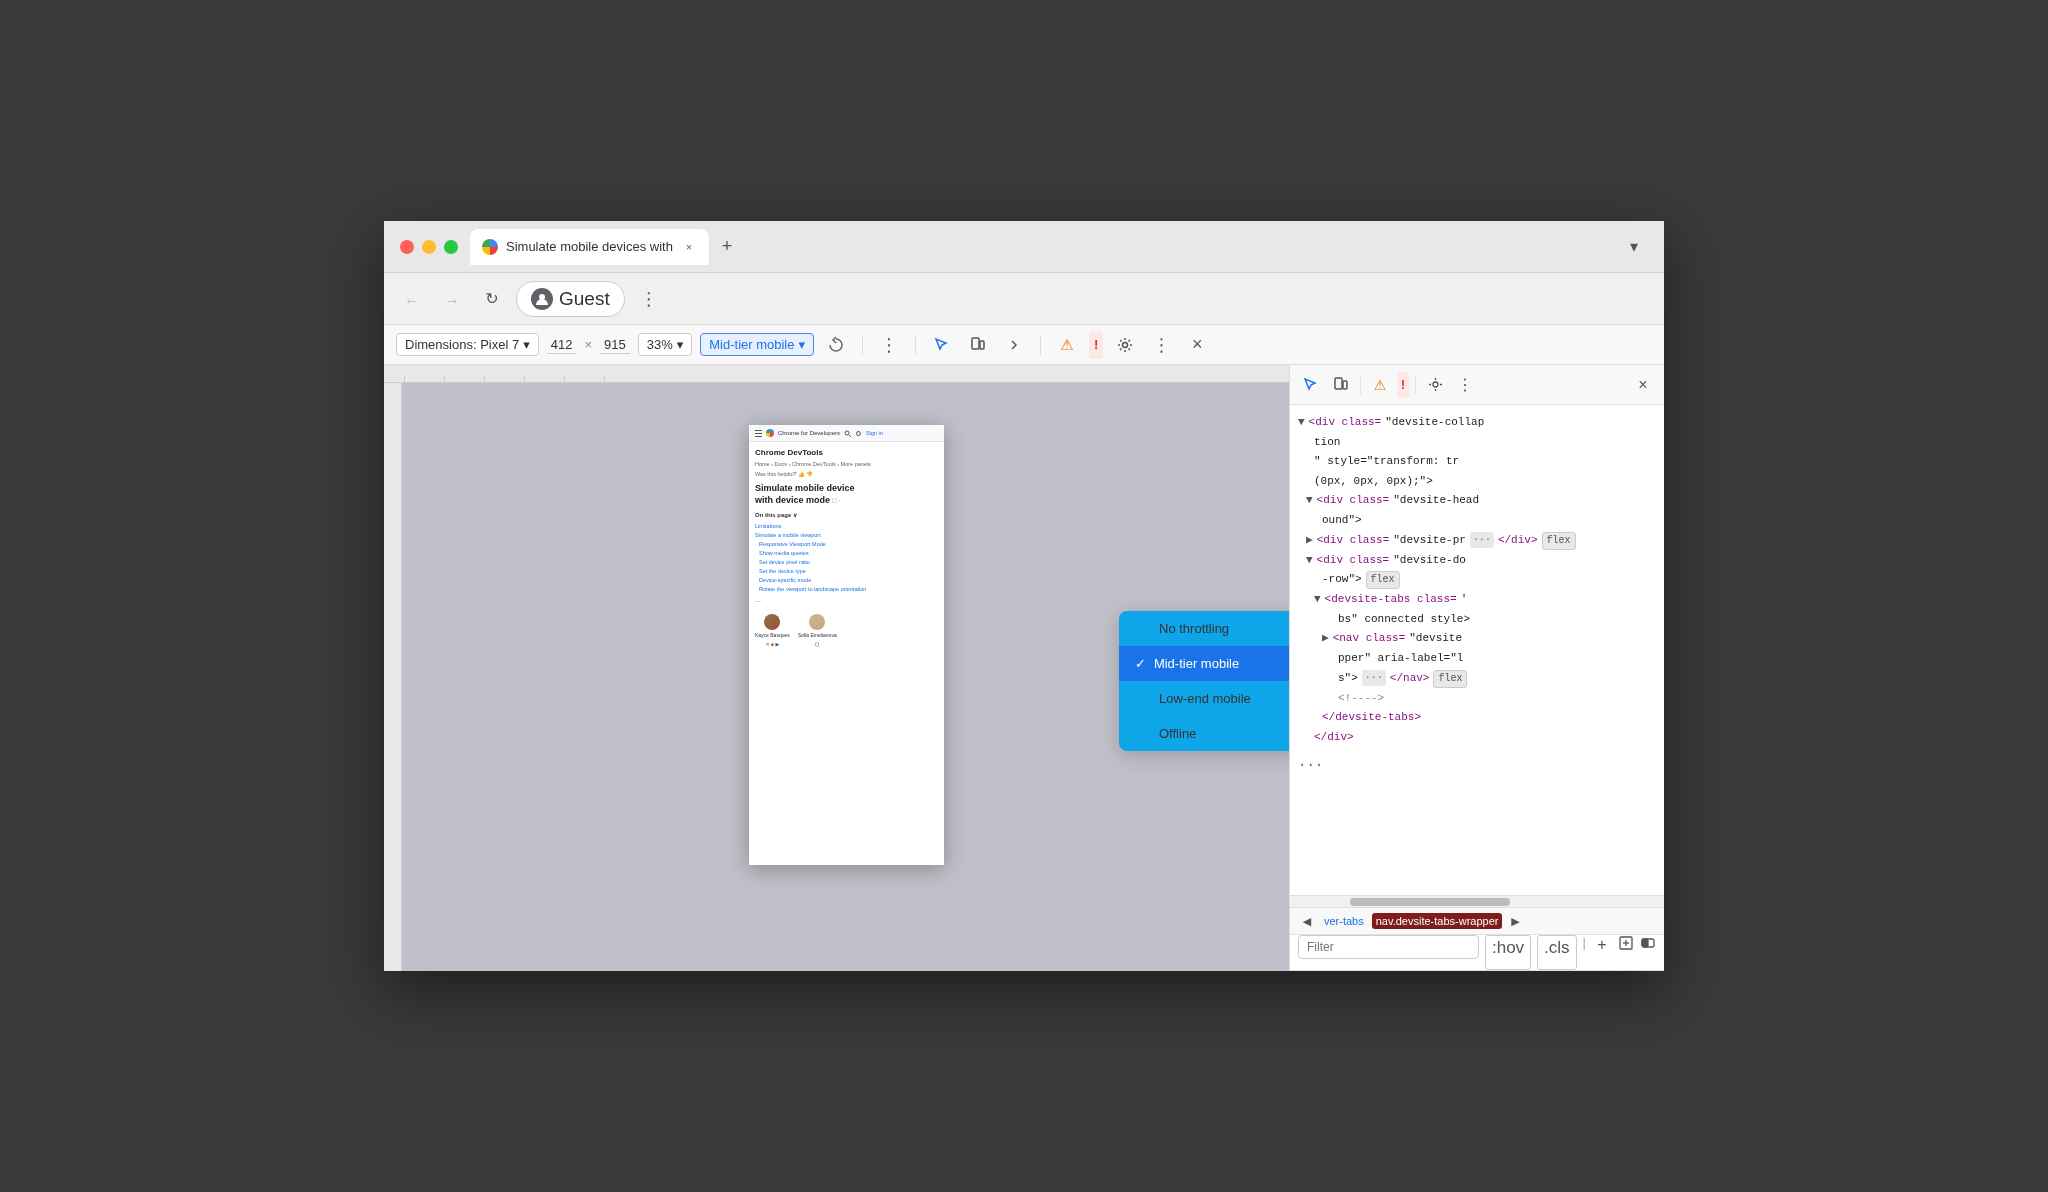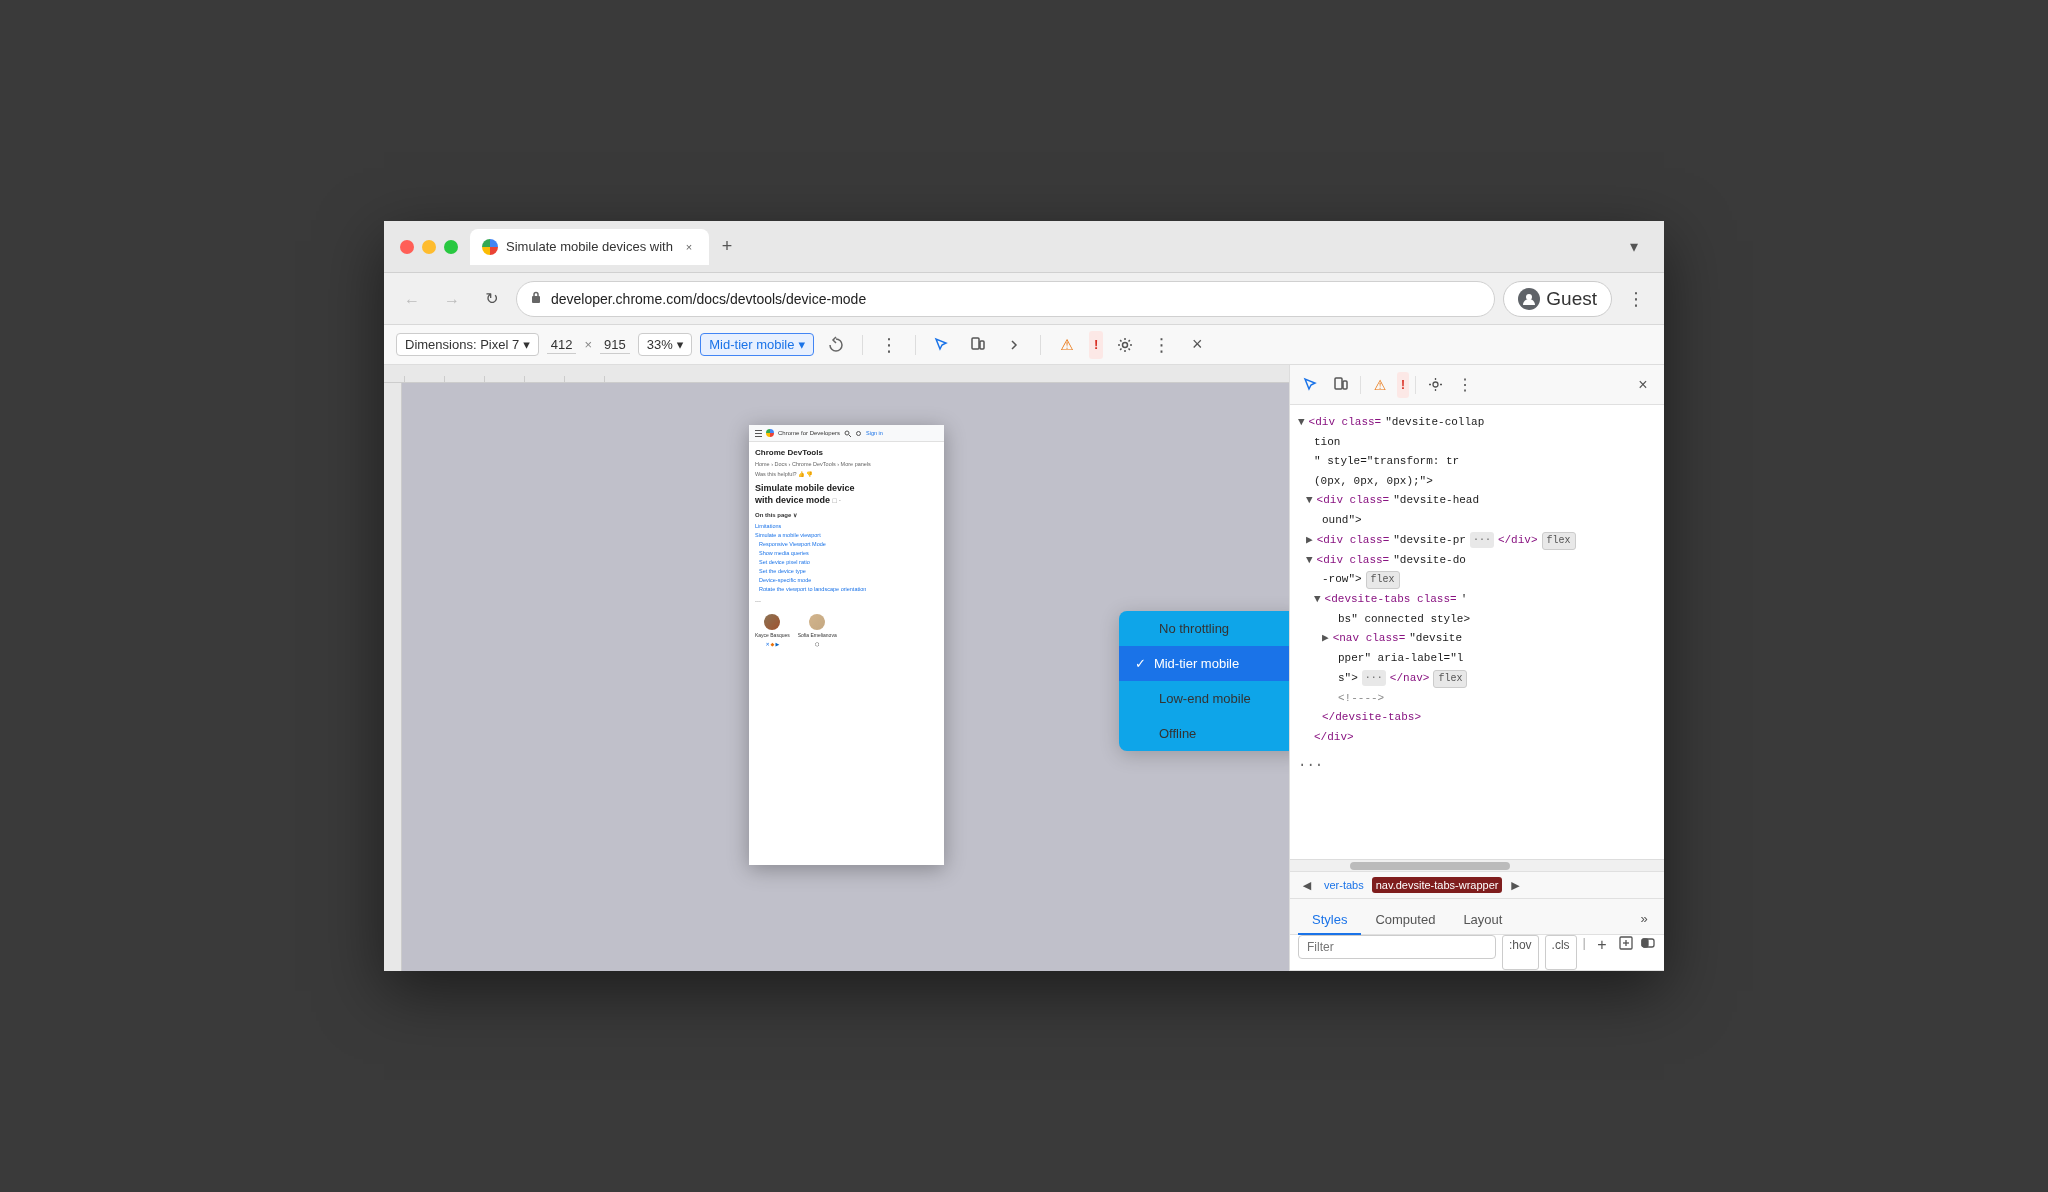--- a/index.html
+++ b/index.html
@@ -537,21 +537,21 @@
     .styles-filter {
       flex: 1;
       height: 24px;
       border: 1px solid #ccc;
       border-radius: 4px;
       padding: 0 8px;
       font-size: 12px;
       background: #fff;
     }
     .filter-btn {
-      font-size: 12px;
+      font-size: 17px;
       color: #555;
       padding: 2px 6px;
       border: 1px solid #ccc;
       border-radius: 3px;
       background: #fff;
       cursor: pointer;
     }
     .filter-sep { color: #aaa; font-size: 13px; }
     .plus-btn {
       width: 20px;
@@ -603,29 +603,20 @@
       </div>
       <div class="new-tab-btn">+</div>
     </div>
     <div class="tab-list-btn">▾</div>
   </div>
 
   <div class="address-bar-row">
     <div class="nav-btn disabled">←</div>
     <div class="nav-btn disabled">→</div>
     <div class="nav-btn">↻</div>
-    <div class="address-bar">
-      <span class="address-lock-icon">
-        <svg width="14" height="14" viewBox="0 0 14 14" fill="none">
-            <rect x="3" y="6" width="8" height="7" rx="1" fill="#666"></rect>
-            <path d="M5 6V4.5a2 2 0 014 0V6" stroke="#666" stroke-width="1.5" fill="none"></path>
-          </svg>
-      </span>
-      <span class="address-text">developer.chrome.com/docs/devtools/device-mode</span>
-    </div>
     <div class="user-btn">
       <div class="user-icon">
         <svg width="14" height="14" viewBox="0 0 14 14" fill="white">
             <circle cx="7" cy="5" r="3"></circle>
             <path d="M1 13c0-3.3 2.7-6 6-6s6 2.7 6 6" fill="white"></path>
           </svg>
       </div>
       <span>Guest</span>
     </div>
     <div class="more-btn">⋮</div>
@@ -906,28 +897,20 @@
         <div class="scrollbar-thumb"></div>
       </div>
 
       <div class="breadcrumb-bar">
         <div class="bc-btn">◀</div>
         <div class="bc-item">ver-tabs</div>
         <div class="bc-item active">nav.devsite-tabs-wrapper</div>
         <div class="bc-btn">▶</div>
       </div>
 
-      <div class="styles-tabs">
-        <div class="styles-tab active">Styles</div>
-        <div class="styles-tab">Computed</div>
-        <div class="styles-tab">Layout</div>
-        <div class="styles-more">
-          <div class="styles-tab-btn" style="font-size:13px;color:#555;">»</div>
-        </div>
-      </div>
 
       <div class="styles-filter-row">
         <input class="styles-filter" type="text" placeholder="Filter" style="">
         <span class="filter-btn">:hov</span>
         <span class="filter-btn">.cls</span>
         <span class="filter-sep">|</span>
         <span class="plus-btn">+</span>
         <span style="font-size:14px;color:#555;cursor:pointer;">
           <svg width="16" height="16" viewBox="0 0 16 16" fill="none" stroke="#555" stroke-width="1.3">
               <rect x="2" y="2" width="12" height="12" rx="1"></rect>

